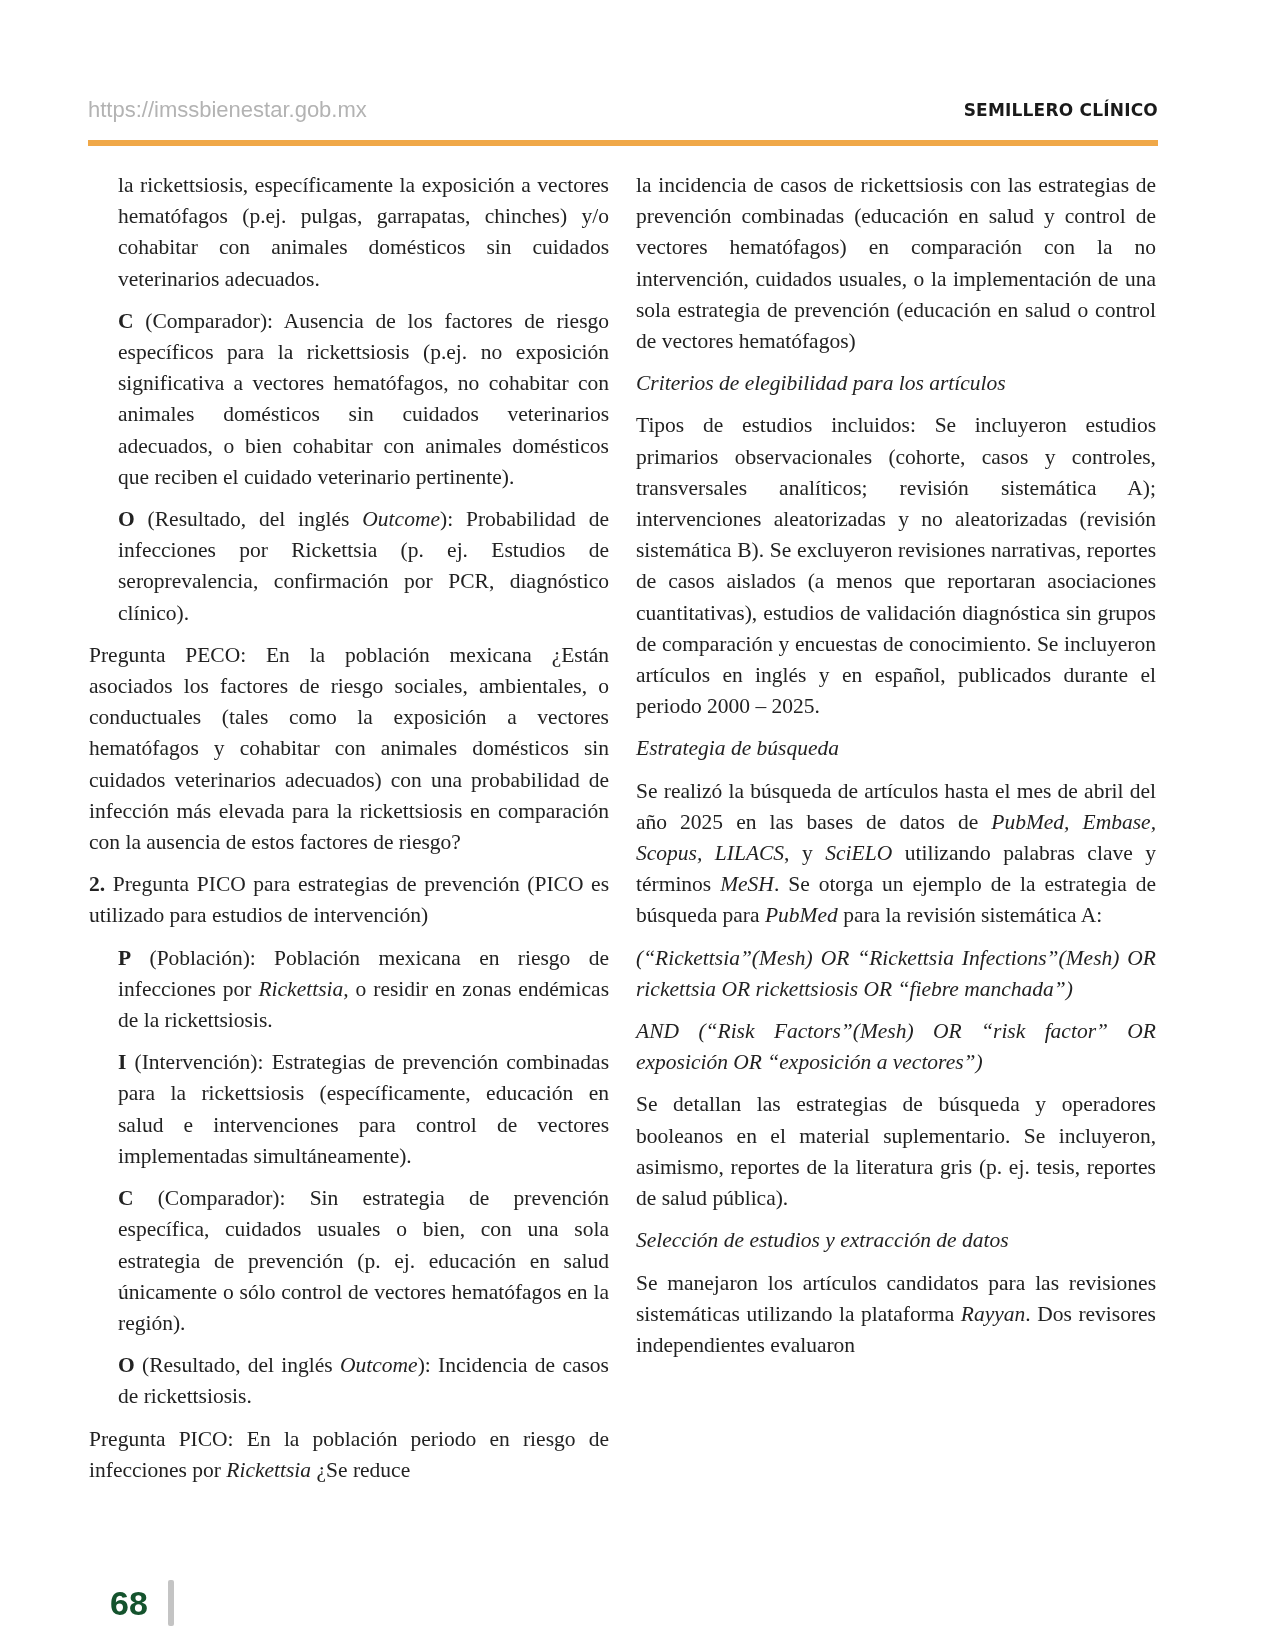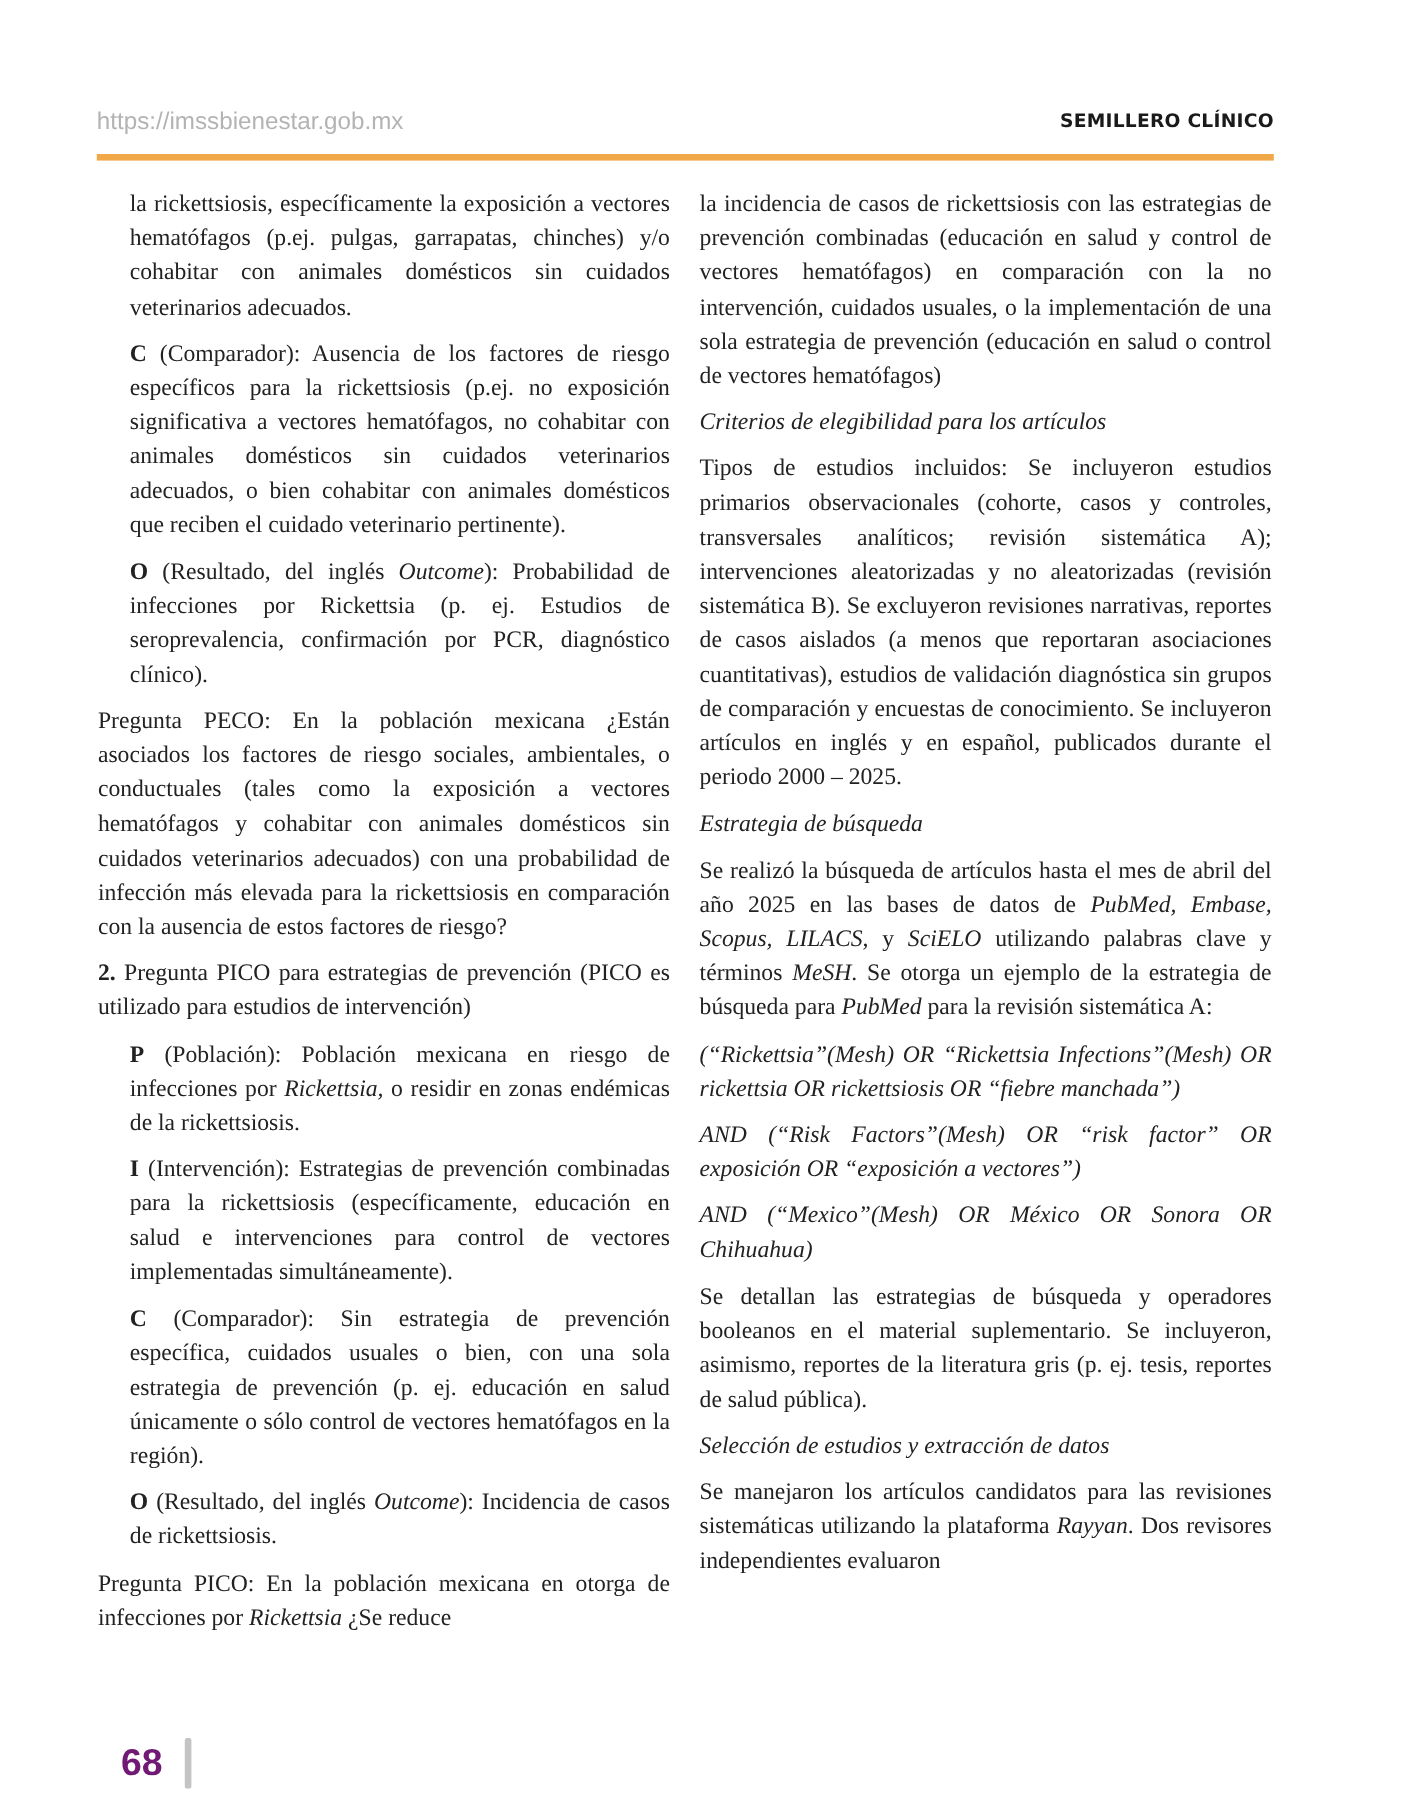--- a/index.html
+++ b/index.html
@@ -25,21 +25,21 @@
   .col-right { left: 636px; }
   .col p { margin: 0 0 11px 0; }
   .indent { padding-left: 29px; }
   .heading { font-weight: normal; font-style: italic; margin: 0 0 11px 0; }
   .italic-block { font-style: italic; }
   b { font-weight: bold; }
   i { font-style: italic; }
   .footer {
     position: absolute; left: 110px; top: 1578px; height: 50px;
     display: flex; align-items: center;
-    font-family: "Liberation Sans", sans-serif; color: #701a75;
+    font-family: "Liberation Sans", sans-serif; color: #14532d;
   }
   .footer-num { font-size: 34px; font-weight: bold; margin-right: 20px; }
   .footer-bar { width: 6px; height: 46px; background: #c4c4c4; border-radius: 2px; margin-right: 22px; }
   .footer-title { font-size: 23px; }
   .footer-title b { font-weight: bold; }
 </style>
 </head>
 <body>
 
 <div class="header-url">https://imssbienestar.gob.mx</div>
@@ -49,32 +49,31 @@
 <div class="col col-left">
   <p class="indent">la rickettsiosis, específicamente la exposición a vectores hematófagos (p.ej. pulgas, garrapatas, chinches) y/o cohabitar con animales domésticos sin cuidados veterinarios adecuados.</p>
   <p class="indent"><b>C</b><span> (Comparador): Ausencia de los factores de riesgo específicos para la rickettsiosis (p.ej. no exposición significativa a vectores hematófagos, no cohabitar con animales domésticos sin cuidados veterinarios adecuados, o bien cohabitar con animales domésticos que reciben el cuidado veterinario pertinente).</span></p>
   <p class="indent"><b>O</b><span> (Resultado, del inglés </span><i>Outcome</i><span>): Probabilidad de infecciones por Rickettsia (p. ej. Estudios de seroprevalencia, confirmación por PCR, diagnóstico clínico).</span></p>
   <p>Pregunta PECO: En la población mexicana ¿Están asociados los factores de riesgo sociales, ambientales, o conductuales (tales como la exposición a vectores hematófagos y cohabitar con animales domésticos sin cuidados veterinarios adecuados) con una probabilidad de infección más elevada para la rickettsiosis en comparación con la ausencia de estos factores de riesgo?</p>
   <p><b>2.</b><span> Pregunta PICO para estrategias de prevención (PICO es utilizado para estudios de intervención)</span></p>
   <p class="indent"><b>P</b><span> (Población): Población mexicana en riesgo de infecciones por </span><i>Rickettsia,</i><span> o residir en zonas endémicas de la rickettsiosis.</span></p>
   <p class="indent"><b>I</b><span> (Intervención): Estrategias de prevención combinadas para la rickettsiosis (específicamente, educación en salud e intervenciones para control de vectores implementadas simultáneamente).</span></p>
   <p class="indent"><b>C</b><span> (Comparador): Sin estrategia de prevención específica, cuidados usuales o bien, con una sola estrategia de prevención (p. ej. educación en salud únicamente o sólo control de vectores hematófagos en la región).</span></p>
   <p class="indent"><b>O</b><span> (Resultado, del inglés </span><i>Outcome</i><span>): Incidencia de casos de rickettsiosis.</span></p>
-  <p><span>Pregunta PICO: En la población mexicana en otorga de infecciones por </span><i>Rickettsia</i><span> ¿Se reduce</span></p>
+  <p><span>Pregunta PICO: En la población periodo en riesgo de infecciones por </span><i>Rickettsia</i><span> ¿Se reduce</span></p>
 </div>
 
 <div class="col col-right">
   <p>la incidencia de casos de rickettsiosis con las estrategias de prevención combinadas (educación en salud y control de vectores hematófagos) en comparación con la no intervención, cuidados usuales, o la implementación de una sola estrategia de prevención (educación en salud o control de vectores hematófagos)</p>
   <p class="heading">Criterios de elegibilidad para los artículos</p>
   <p>Tipos de estudios incluidos: Se incluyeron estudios primarios observacionales (cohorte, casos y controles, transversales analíticos; revisión sistemática A); intervenciones aleatorizadas y no aleatorizadas (revisión sistemática B). Se excluyeron revisiones narrativas, reportes de casos aislados (a menos que reportaran asociaciones cuantitativas), estudios de validación diagnóstica sin grupos de comparación y encuestas de conocimiento. Se incluyeron artículos en inglés y en español, publicados durante el periodo 2000 – 2025.</p>
   <p class="heading">Estrategia de búsqueda</p>
   <p><span>Se realizó la búsqueda de artículos hasta el mes de abril del año 2025 en las bases de datos de </span><i>PubMed, Embase, Scopus, LILACS</i><span>, y </span><i>SciELO</i><span> utilizando palabras clave y términos </span><i>MeSH</i><span>. Se otorga un ejemplo de la estrategia de búsqueda para </span><i>PubMed</i><span> para la revisión sistemática A:</span></p>
   <p class="italic-block">(“Rickettsia”(Mesh) OR “Rickettsia Infections”(Mesh) OR rickettsia OR rickettsiosis OR “fiebre manchada”)</p>
   <p class="italic-block">AND (“Risk Factors”(Mesh) OR “risk factor” OR exposición OR “exposición a vectores”)</p>
-  <p class="italic-block">AND (“Mexico”(Mesh) OR México OR Sonora OR Chihuahua)</p>
   <p>Se detallan las estrategias de búsqueda y operadores booleanos en el material suplementario. Se incluyeron, asimismo, reportes de la literatura gris (p. ej. tesis, reportes de salud pública).</p>
   <p class="heading">Selección de estudios y extracción de datos</p>
   <p><span>Se manejaron los artículos candidatos para las revisiones sistemáticas utilizando la plataforma </span><i>Rayyan</i><span>. Dos revisores independientes evaluaron</span></p>
 </div>
 
 <div class="footer">
   <span class="footer-num">68</span>
   <span class="footer-bar"></span>
 </div>
 

